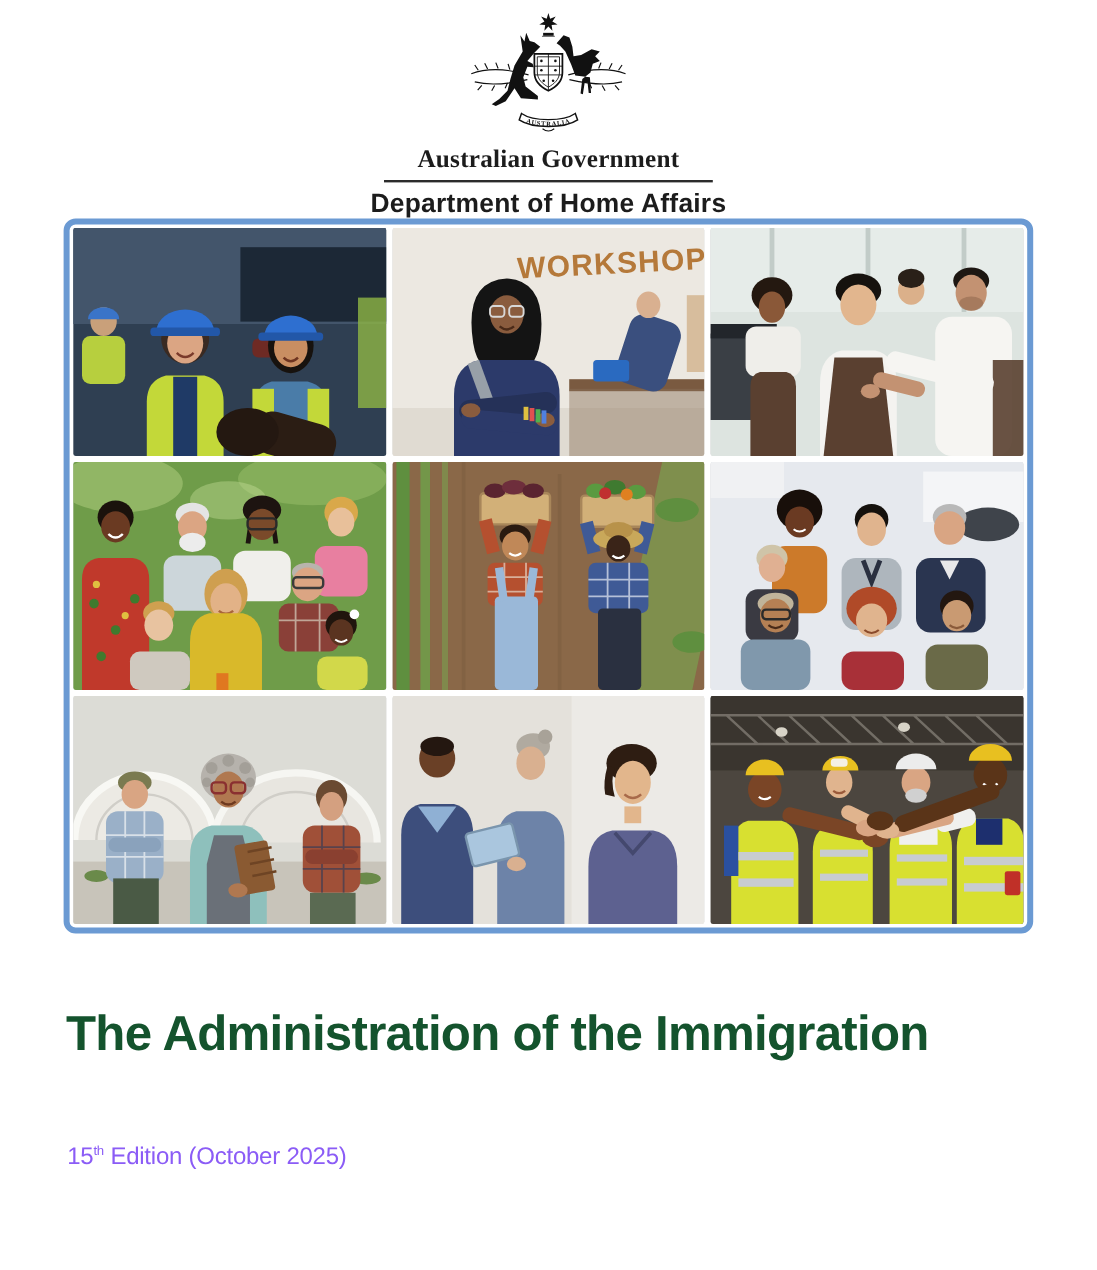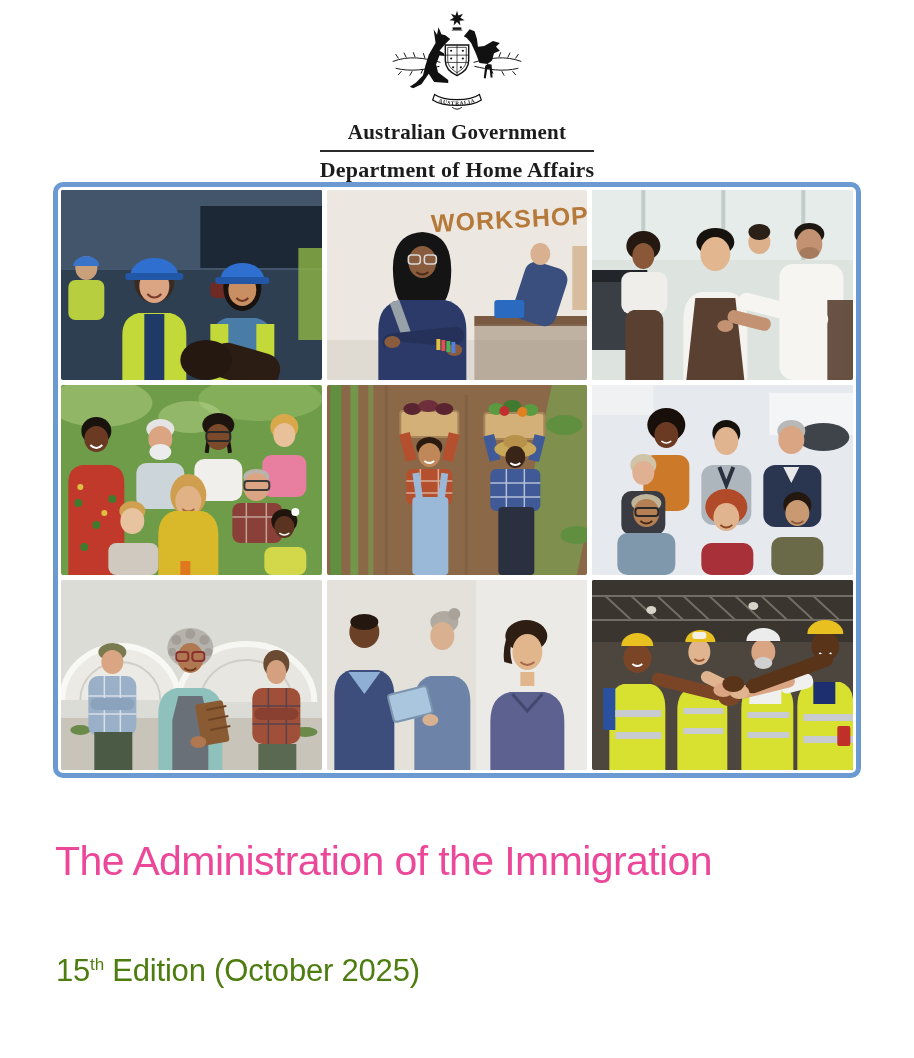--- a/index.html
+++ b/index.html
@@ -9,38 +9,38 @@
   }
   
   .header{position:absolute;top:0;left:0;width:914px;text-align:center;}
   .crest{margin:4px auto 0;display:block;}
   .org-name{
     font-family:"Liberation Serif",serif;font-weight:bold;font-size:21px;
     color:#1c1c1c;margin-top:4px;letter-spacing:.2px;
   }
   .divider{width:274px;height:2px;background:#2b2b2b;margin:5px auto 5px;}
   .dept-name{
-    font-family:Liberation Serif, serif;font-weight:bold;font-size:22px;
+    font-family:Liberation Sans, sans-serif;font-weight:bold;font-size:22px;
     color:#1c1c1c;letter-spacing:.2px;
   }
   
   .grid-frame{
     position:absolute;left:53px;top:182px;width:792px;height:580px;
     border:5px solid #6b9ad3;border-radius:10px;padding:3px;background:#fff;
     display:grid;grid-template-columns:repeat(3,1fr);grid-template-rows:repeat(3,1fr);gap:5px;
   }
   .cell{overflow:hidden;border-radius:2px;background:#ddd;}
   .cell svg{display:block;width:100%;height:100%;}
   
   .doc-title{
     position:absolute;left:55px;top:834px;width:820px;
-    font-size:41px;font-weight:normal;color:#ec4899;line-height:1.34;letter-spacing:-.6px;
+    font-size:41px;font-weight:bold;color:#14532d;line-height:1.34;letter-spacing:-.6px;
   }
   .edition{
-    position:absolute;left:56px;top:953px;font-size:31px;color:#4d7c0f;letter-spacing:-.2px;
+    position:absolute;left:56px;top:953px;font-size:20px;color:#8b5cf6;letter-spacing:-.2px;
   }
   .edition sup{font-size:.55em;vertical-align:super;line-height:0;}
 </style>
 </head>
 <body>
 
 <div class="header">
 
   <svg class="crest" width="160" height="112" viewBox="0 0 300 230">
     <g fill="#111" stroke="none">

